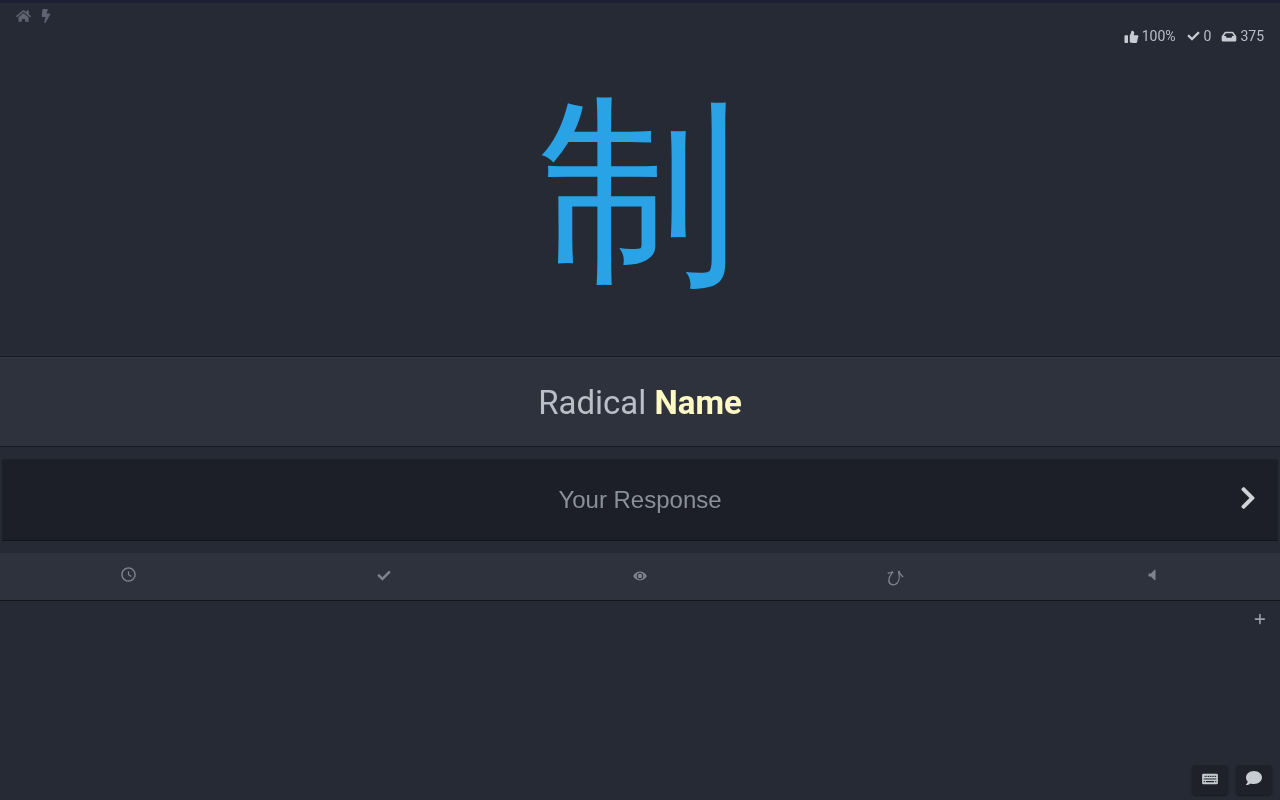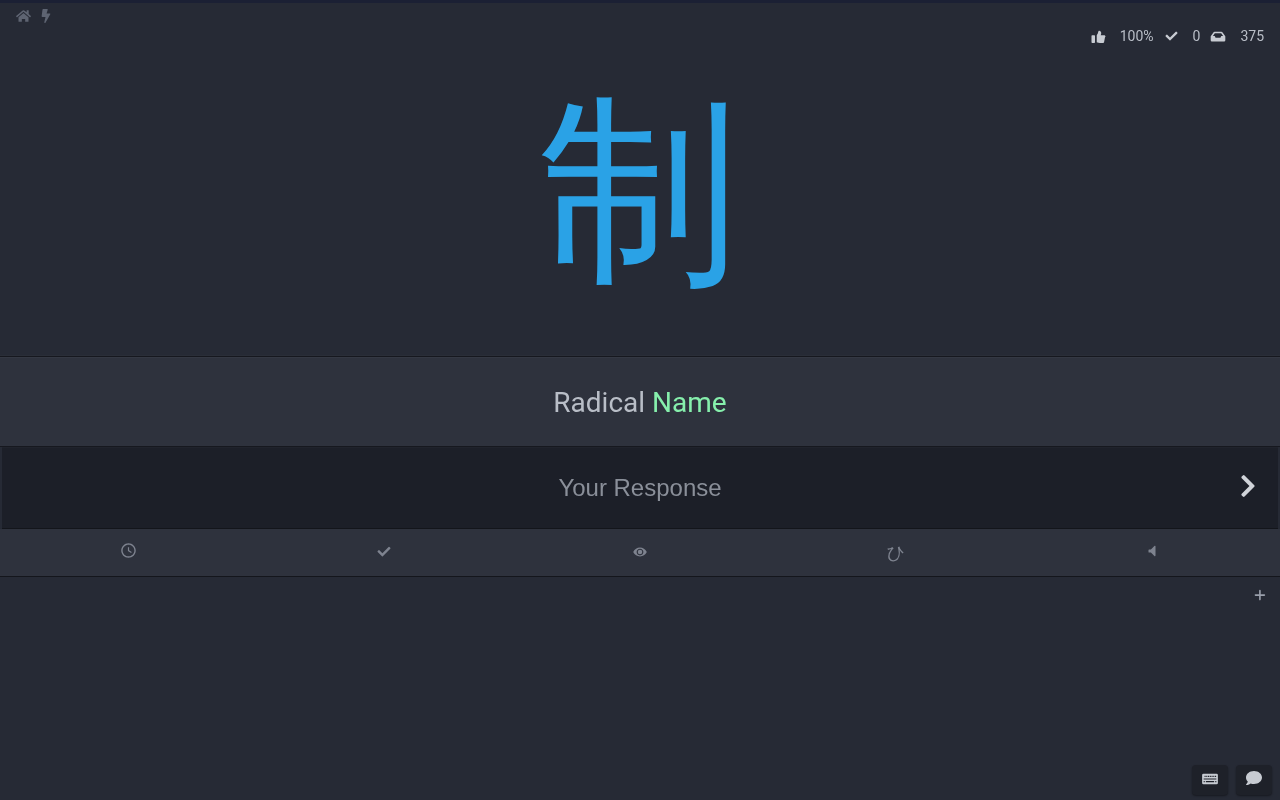--- a/index.html
+++ b/index.html
@@ -20,21 +20,21 @@
   .topbar {
     display: flex;
     align-items: center;
     justify-content: space-between;
     padding: 2px 16px 0 16px;
     height: 24px;
     color: #5e6472;
     font-size: 14px;
   }
   .topbar .left, .topbar .right { display: flex; align-items: center; gap: 10px; }
-  .topbar .right .stat { display: flex; align-items: center; gap: 14px; color: #b9bec7; font-size: 14px; margin-top: 40px;}
+  .topbar .right .stat { display: flex; align-items: center; gap: 3px; color: #b9bec7; font-size: 14px; margin-top: 40px;}
   .topbar .right .stat svg, .topbar .left svg { display:block; }
   .topbar .left svg { fill: #5e6472; }
   .topbar .right svg { fill: #c7cbd2; }
 
   
   .character-area {
     width: 100%;
     height: 330px;
     display: flex;
     align-items: center;
@@ -50,38 +50,38 @@
     font-family: "Hiragino Kaku Gothic Pro","Meiryo","MS PGothic",sans-serif;
   }
 
   
   .prompt-row {
     height: 90px;
     background: #2e323d;
     display:flex;
     align-items:center;
     justify-content:center;
-    font-size: 28px;
+    font-size: 33px;
     color:#b9bec7;
     border-top: 1px solid rgba(255,255,255,0.03);
     border-bottom: 1px solid #16181f;
   }
-  .prompt-row .bold { font-weight: 400; color:#86efac;text-align:right; }
+  .prompt-row .bold { font-weight: 700; color:#fef9c3;text-align:right; }
 
   
   .input-row {
     position: relative;
     height: 82px;
     background: #1c1f28;
     display:flex;
     align-items:center;
     justify-content:center;
     border-top: 1px solid rgba(255,255,255,0.02);
     border-bottom: 1px solid #13151b;
-    margin: 0 2px;
+    margin: 12px 2px;
   }
   .input-row input {
     background: transparent;
     border: none;
     outline: none;
     width: 100%;
     height: 100%;
     font-size: 24px;
     text-align: center;
     color: #c7cbd2;

